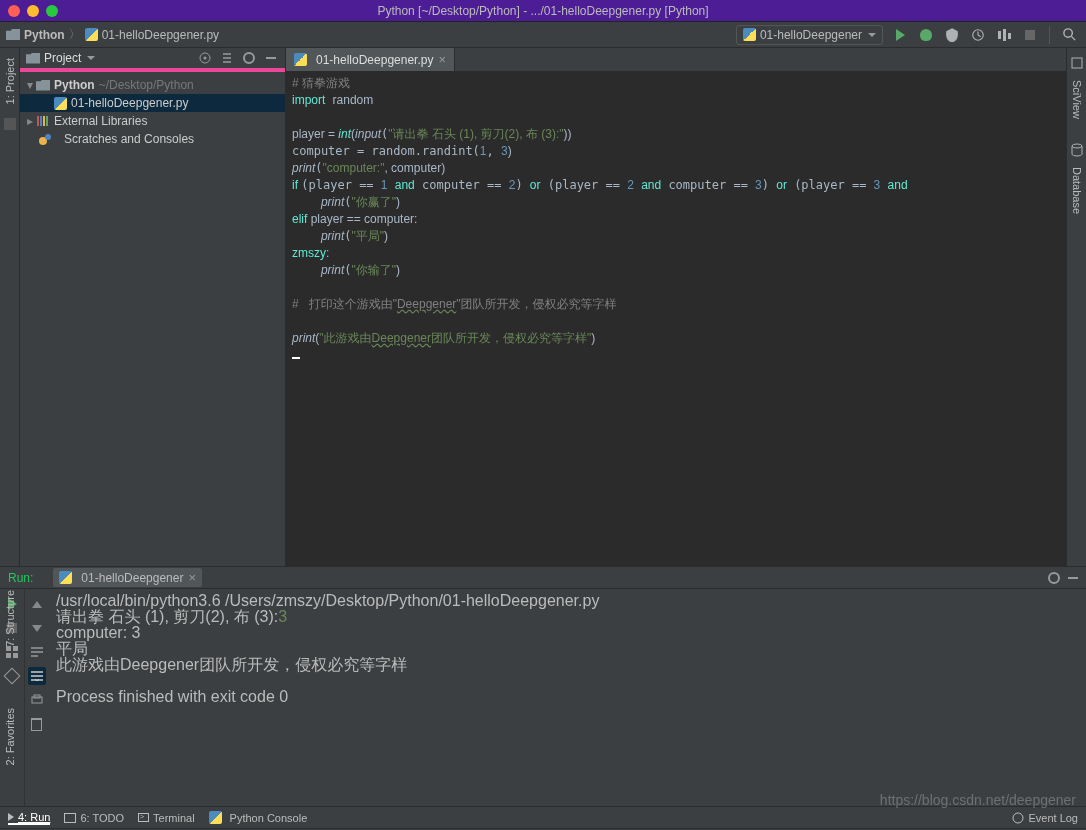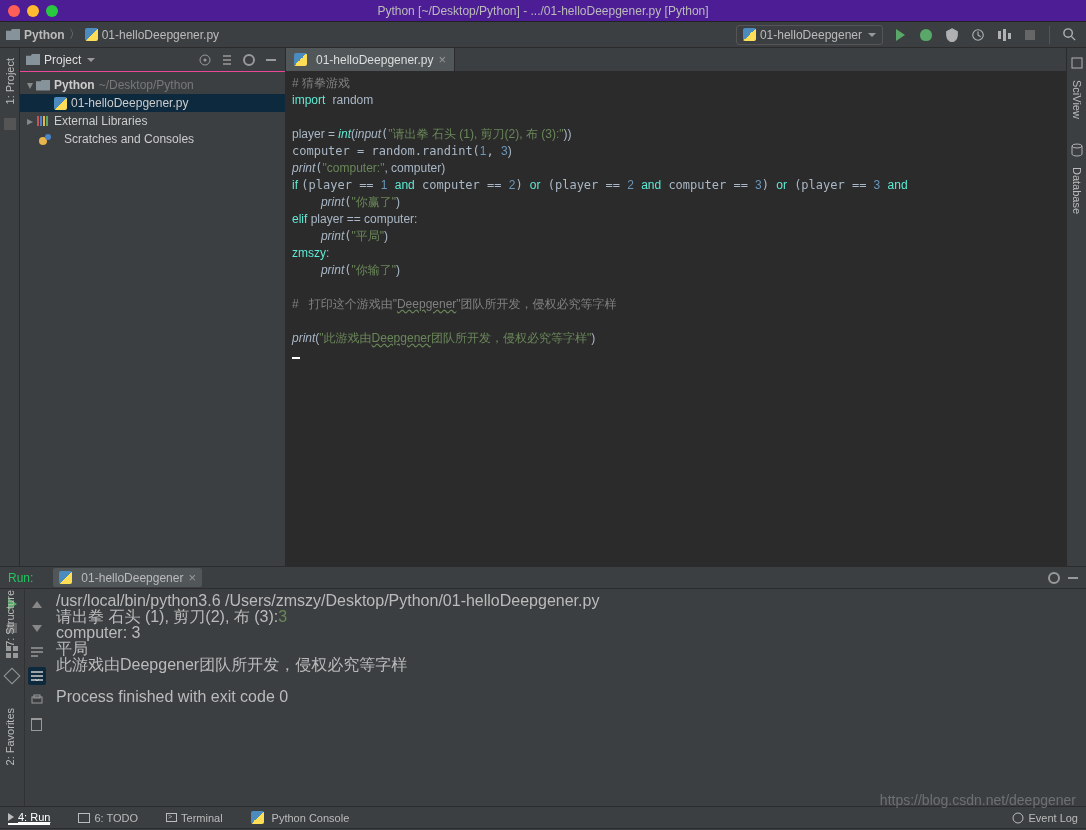--- a/index.html
+++ b/index.html
@@ -27,21 +27,21 @@
 .bug-ic{width:12px;height:12px;background:#59a869;border-radius:50% 50% 45% 45%}
 .svg{fill:#afb1b3}
 
 
 .main-row{display:flex;height:518px}
 .leftstrip{width:20px;background:#3c3f41;border-right:1px solid #2b2b2b;display:flex;flex-direction:column;align-items:center;padding-top:10px;gap:10px}
 .vert-label{writing-mode:vertical-rl;transform:rotate(180deg);color:#bbb;font-size:11px;cursor:pointer}
 .sq-ic{width:12px;height:12px;background:#555;margin-top:4px}
 
 .project-panel{width:266px;background:#3b3f41;border-right:1px solid #2b2b2b;display:flex;flex-direction:column}
-.pp-header{height:24px;display:flex;align-items:center;padding:0 6px;border-bottom:1px solid #ec4899;background:#3c3f41}
+.pp-header{height:24px;display:flex;align-items:center;padding:0 6px;border-bottom:4px solid #ec4899;background:#3c3f41}
 .pp-header .folder-ic{margin-right:4px}
 .pp-header .ttl{color:#ddd;font-weight:500}
 .pp-icons{margin-left:auto;display:flex;gap:6px;align-items:center}
 .pp-icon{width:16px;height:16px;cursor:pointer;display:flex;align-items:center;justify-content:center}
 .gear{width:12px;height:12px;border:2px solid #999;border-radius:50%}
 .minim{width:10px;height:2px;background:#999}
 
 .tree{padding:4px 0;font-size:12px}
 .tree-row{display:flex;align-items:center;height:18px;padding-left:6px;cursor:pointer}
 .tree-row.sel{background:#0d293e}
@@ -78,21 +78,21 @@
 .stop-sq{width:10px;height:10px;background:#666}
 .pin{width:12px;height:12px;border:1px solid #999;transform:rotate(45deg)}
 .arrow-up{width:0;height:0;border-left:5px solid transparent;border-right:5px solid transparent;border-bottom:7px solid #888}
 .arrow-down{width:0;height:0;border-left:5px solid transparent;border-right:5px solid transparent;border-top:7px solid #888}
 .trash{width:11px;height:13px;border:1px solid #999;border-top:2px solid #999}
 
 .console{flex:1;font-family:Menlo,Consolas,monospace;font-size:16px;line-height:16px;padding:4px 8px;color:#bbb;white-space:pre}
 .console .grn{color:#6a8759}
 
 
-.bottom-tool{height:22px;background:#3c3f41;border-top:1px solid #2b2b2b;display:flex;align-items:center;padding:0 8px;gap:28px}
+.bottom-tool{height:22px;background:#3c3f41;border-top:1px solid #2b2b2b;display:flex;align-items:center;padding:0 8px;gap:14px}
 .bottom-tool .item{display:flex;align-items:center;gap:4px;color:#bbb;cursor:pointer;font-size:11px}
 .bottom-tool .item.active{color:#fff;border-bottom:2px solid #fff}
 .play-sm{width:0;height:0;border-top:4px solid transparent;border-bottom:4px solid transparent;border-left:6px solid #bbb}
 .todo-ic{width:12px;height:10px;border:1px solid #bbb}
 .term-ic{width:11px;height:9px;border:1px solid #bbb;position:relative}
 .term-ic:after{content:">";position:absolute;font-size:7px;left:1px;top:-1px;color:#bbb}
 .right-items{margin-left:auto;display:flex;gap:6px;align-items:center}
 
 .statusbar{height:22px;background:#3c3f41;border-top:1px solid #2b2b2b;display:flex;align-items:center;padding:0 8px;font-size:11px}
 

